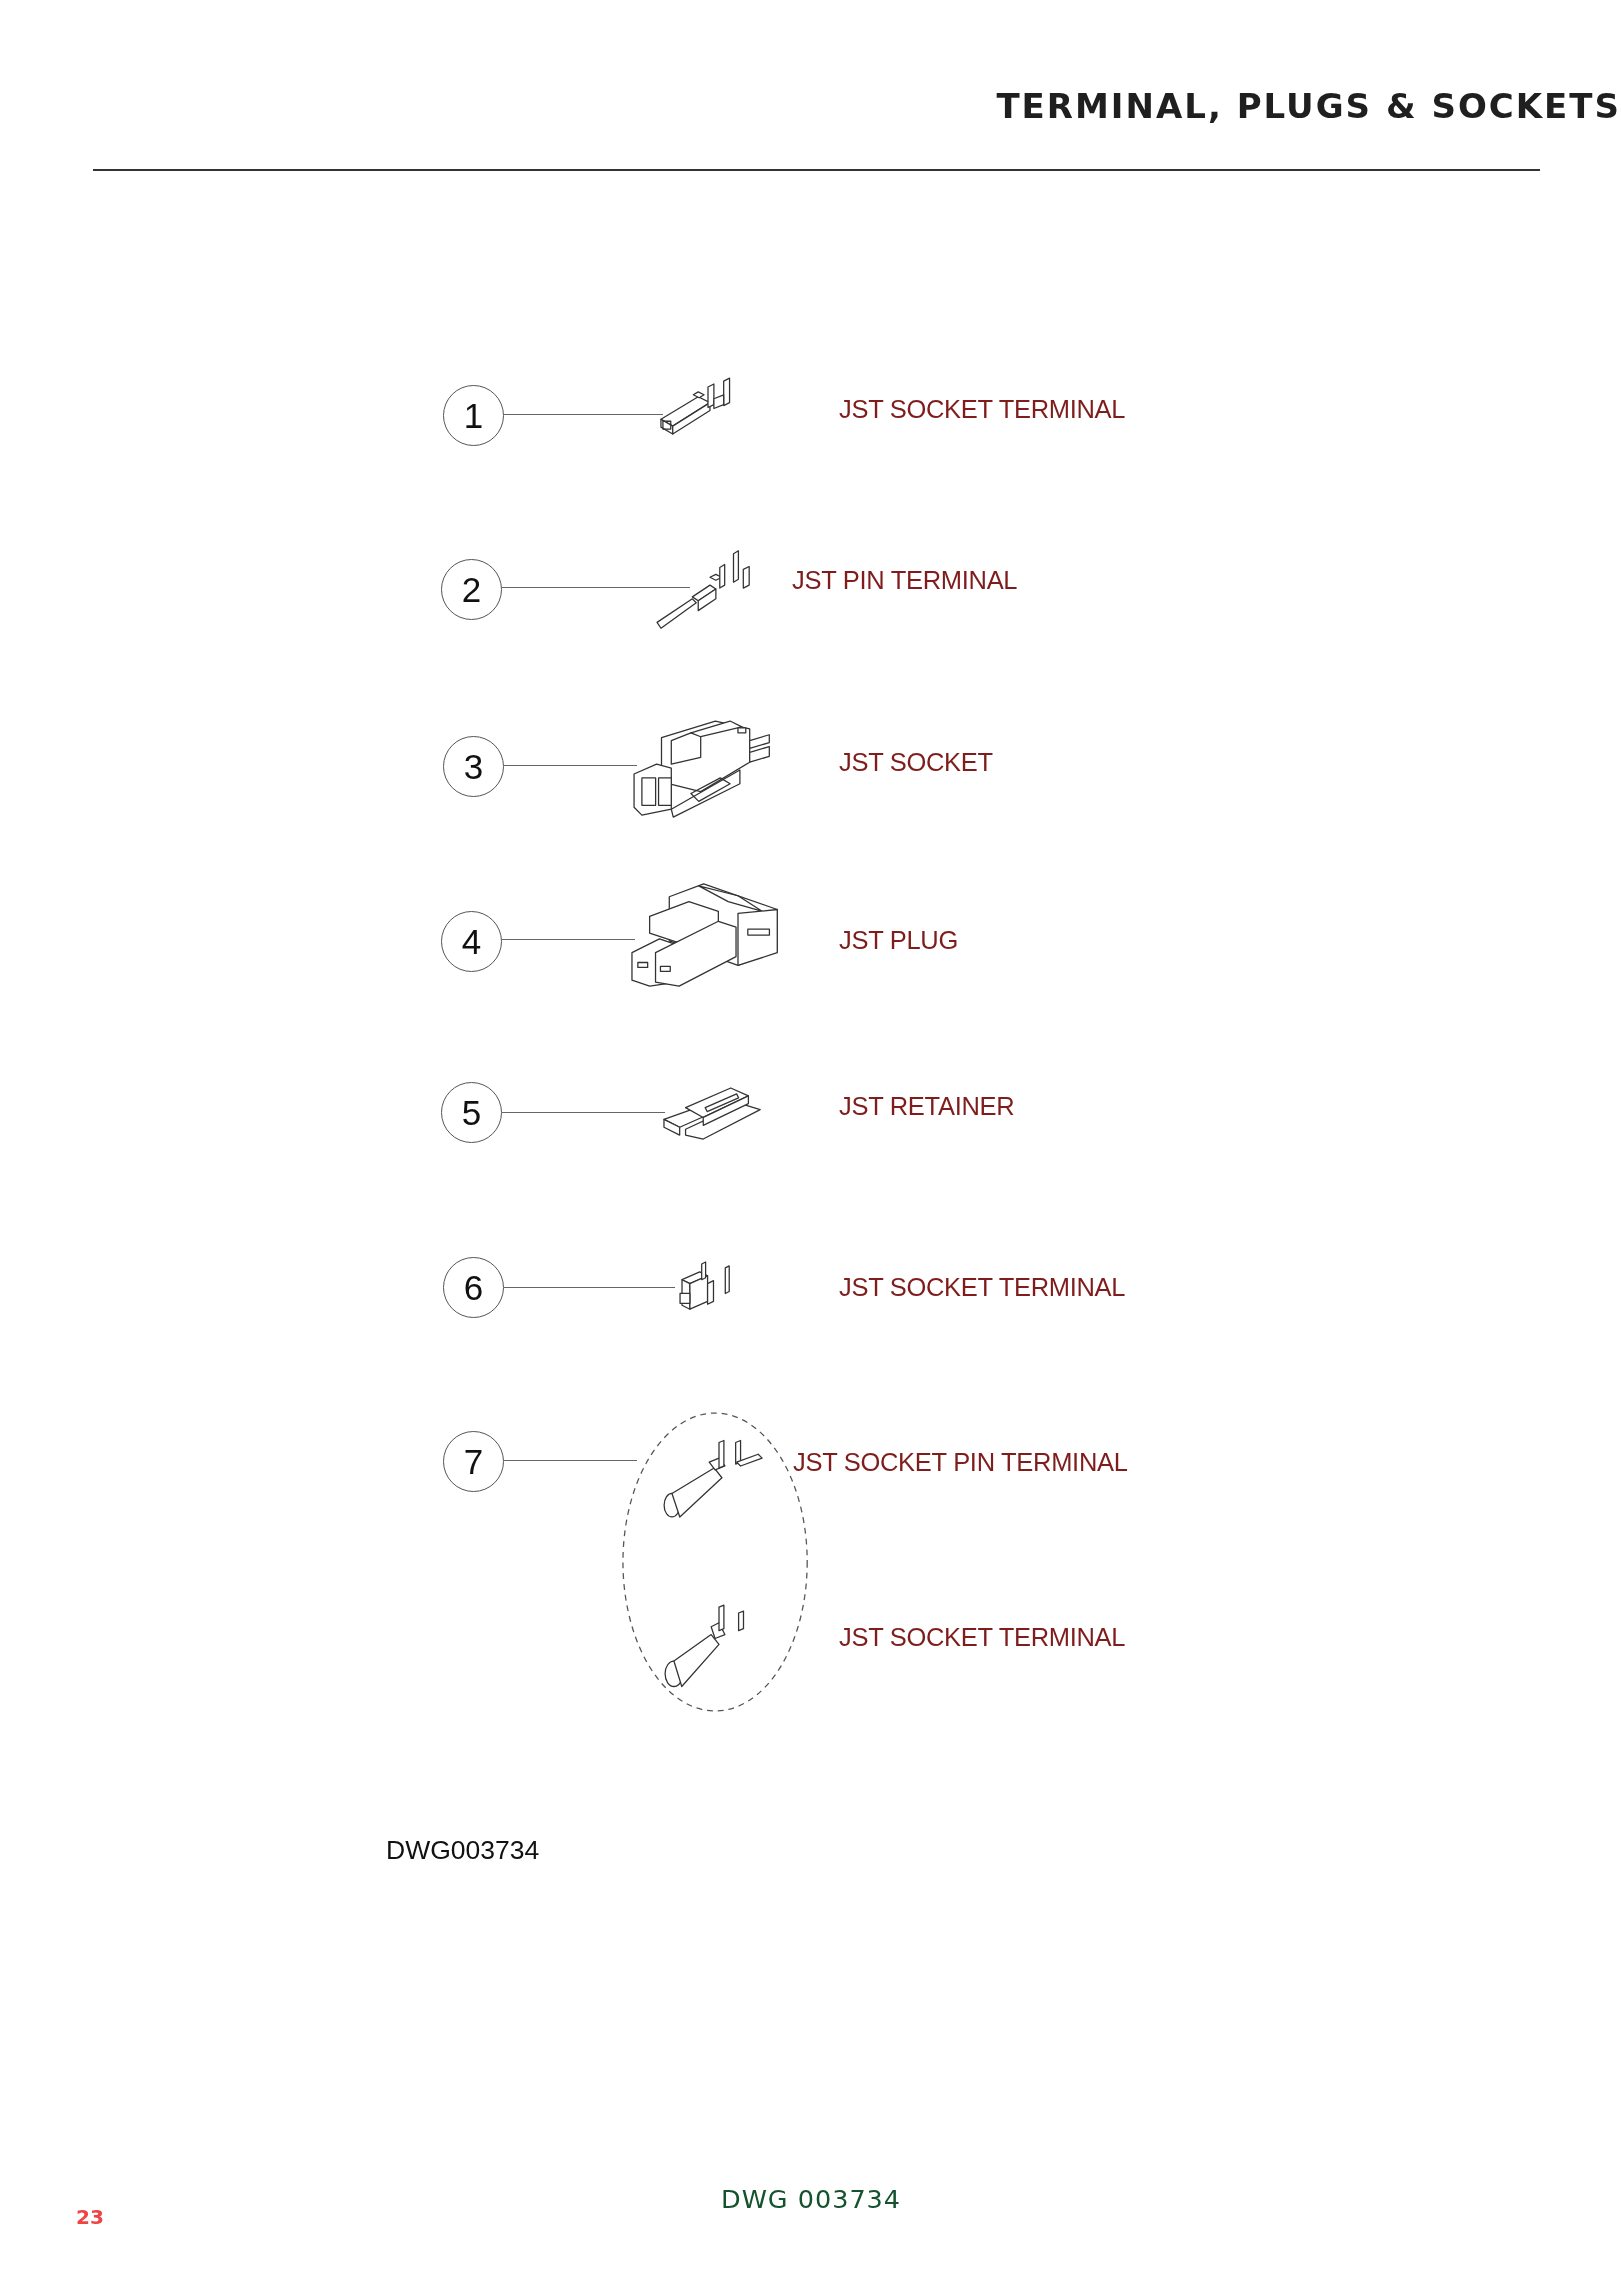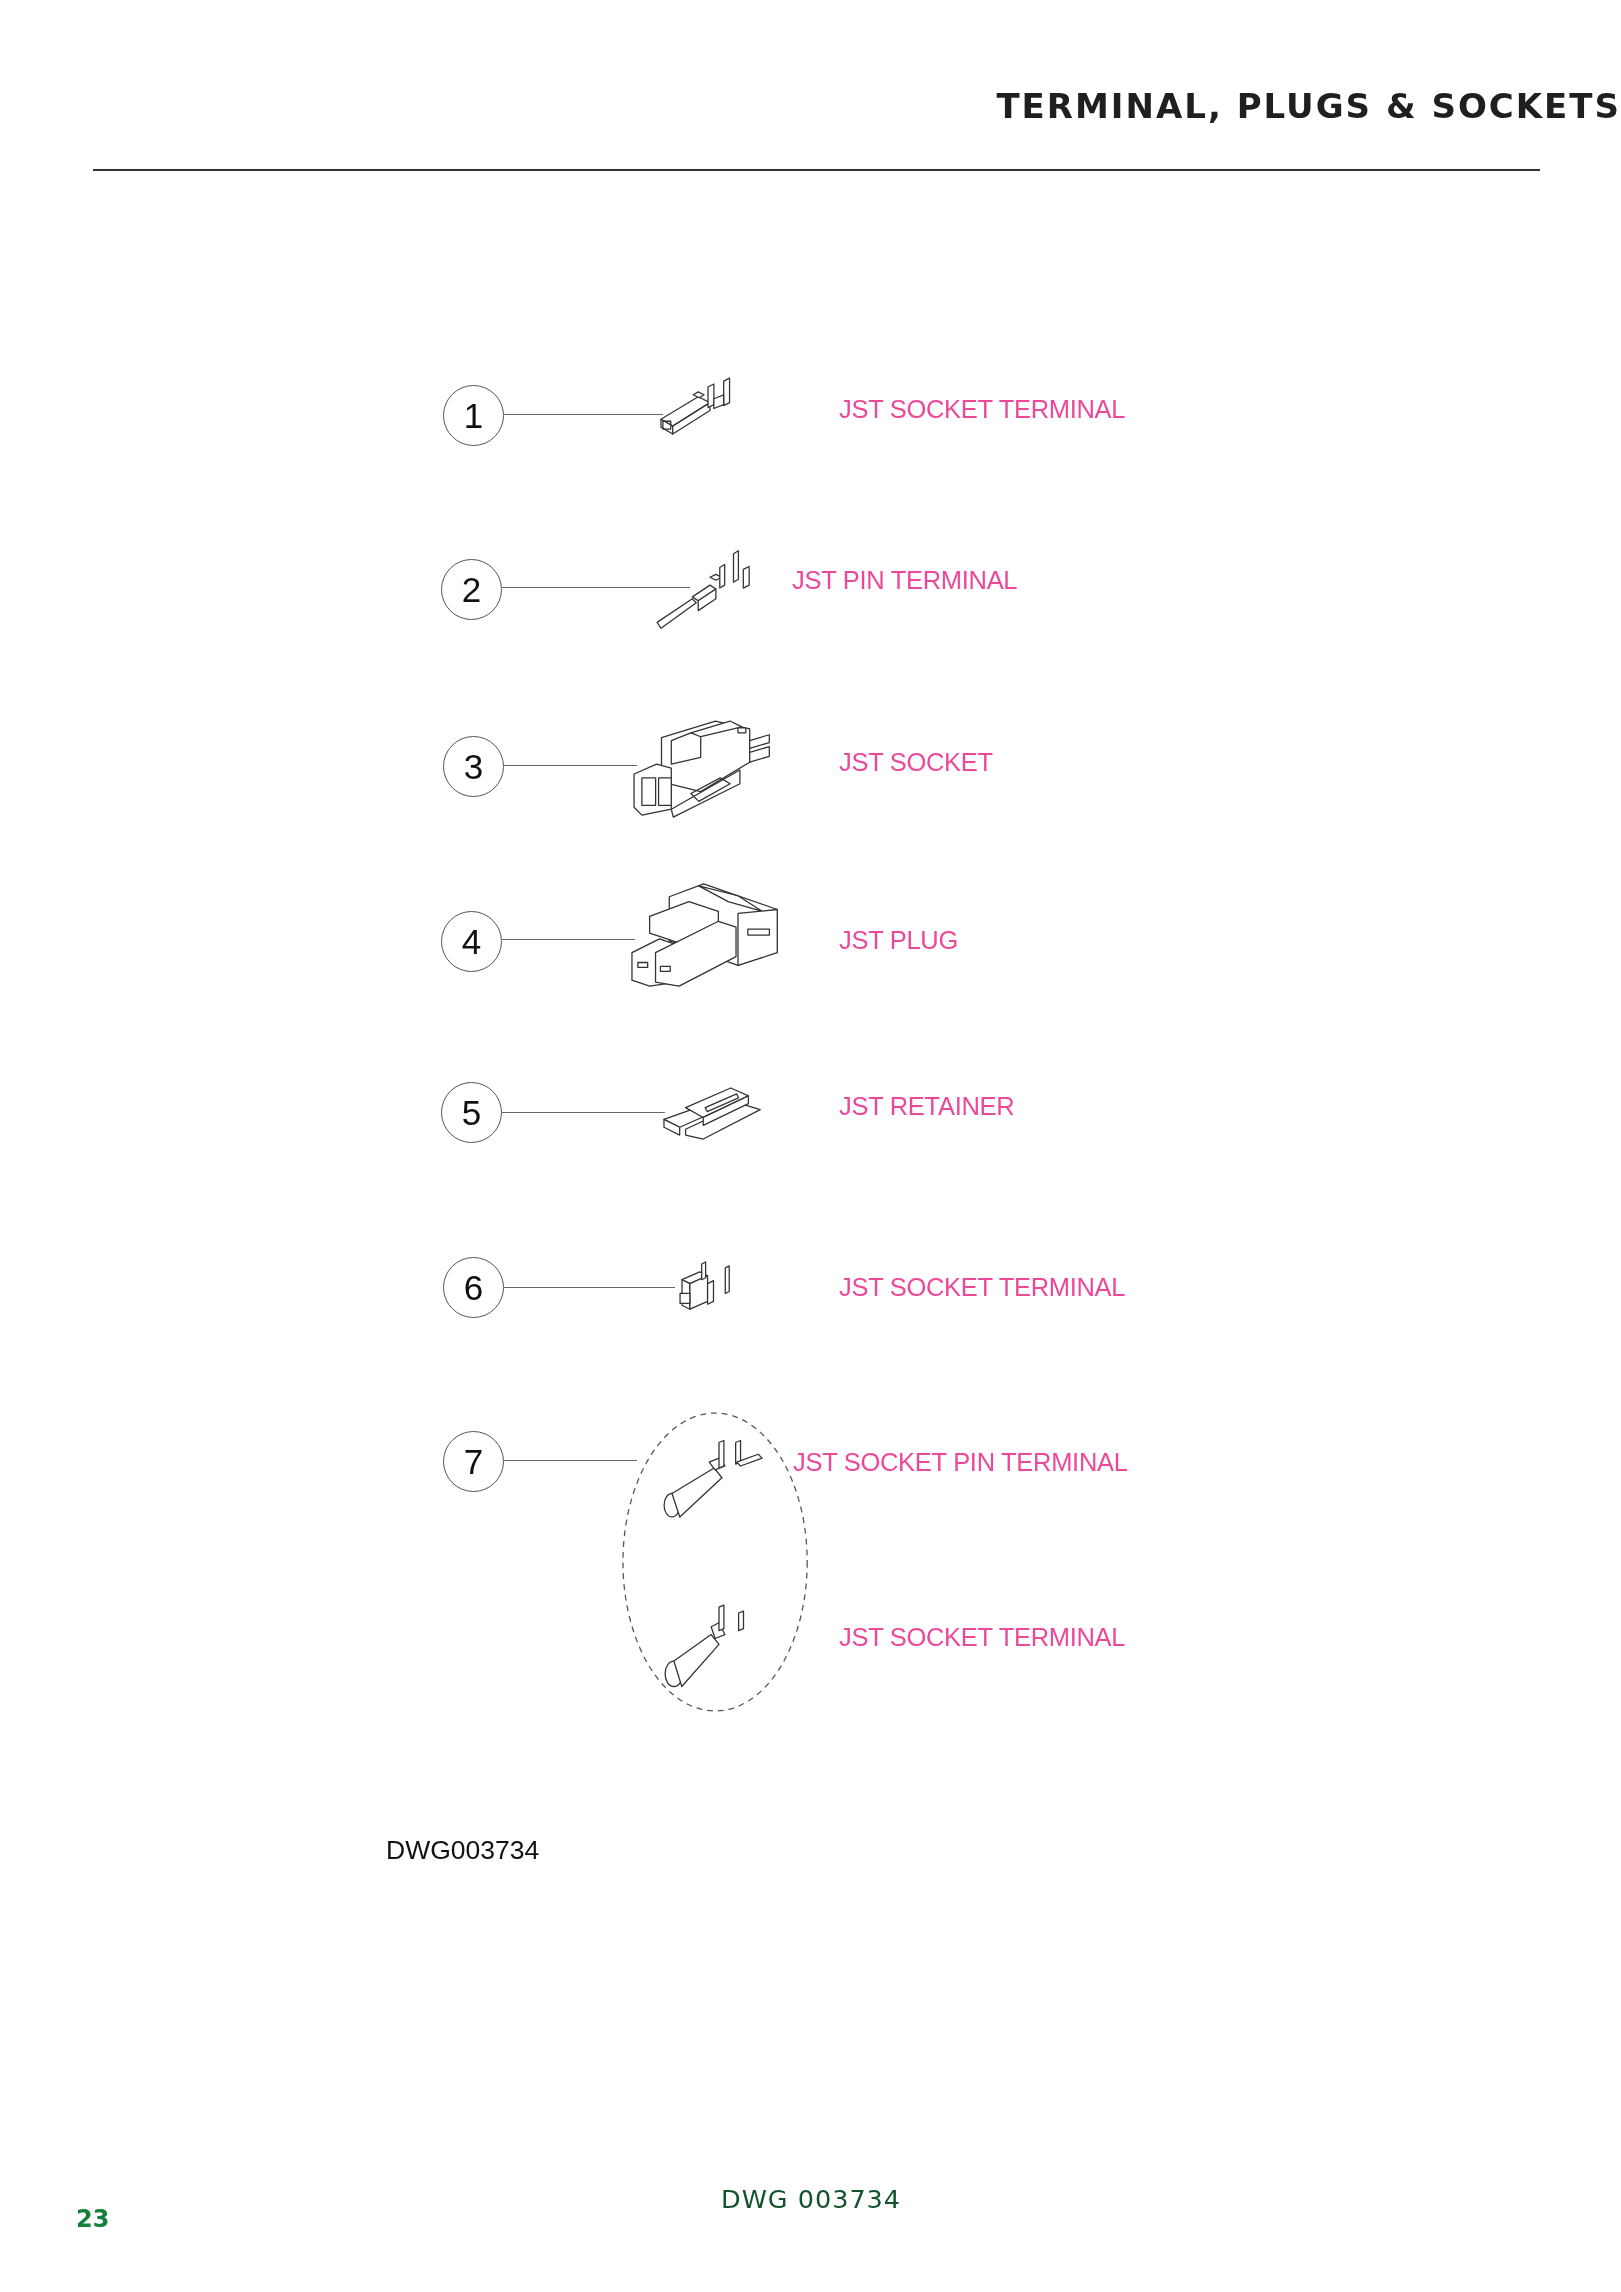--- a/index.html
+++ b/index.html
@@ -10,26 +10,26 @@
                   letter-spacing: 2px; color: #1f1f1f; }
     .title-rule { position: absolute; top: 169px; left: 93px; width: 1447px; height: 0;
                   border-top: 2px solid #333; }
     .drawing { position: absolute; left: 0; top: 0; width: 1621px; height: 2293px; }
     .balloon { position: absolute; width: 61px; height: 61px; border: 1.5px solid #555;
                border-radius: 50%; display: flex; align-items: center; justify-content: center;
                font-family: "Liberation Sans", sans-serif; font-size: 35px; color: #111;
                background: #fff; box-sizing: border-box; }
     .leader { position: absolute; height: 0; border-top: 1.5px solid #666; }
     .label { position: absolute; font-family: "Liberation Sans", sans-serif; font-size: 25.5px;
-             letter-spacing: -0.3px; color: #ec4899; white-space: nowrap; }
+             letter-spacing: -0.3px; color: #7f1d1d; white-space: nowrap; }
     .drawing-id { position: absolute; left: 386px; top: 1835px; font-size: 26.5px; color: #111; text-align: center; }
     .footer-code { position: absolute; left: 721px; top: 2184px; font-family: "DejaVu Sans", sans-serif;
                    font-size: 25.5px; letter-spacing: 1px; color: #14532d; }
     .page-num { position: absolute; left: 76px; top: 2205px; font-family: "DejaVu Sans", sans-serif;
-                font-weight: bold; font-size: 24px; color: #15803d; }
+                font-weight: bold; font-size: 20px; color: #ef4444; }
     svg.part { position: absolute; overflow: visible; }
     svg.part * { fill: #fff; stroke: #333; stroke-width: 1.3; stroke-linejoin: round; }
     svg.part .nofill { fill: none; }
   </style>
 </head>
 <body>
 
 <div class="page-title">TERMINAL, PLUGS &amp; SOCKETS</div>
 <div class="title-rule"></div>
 

